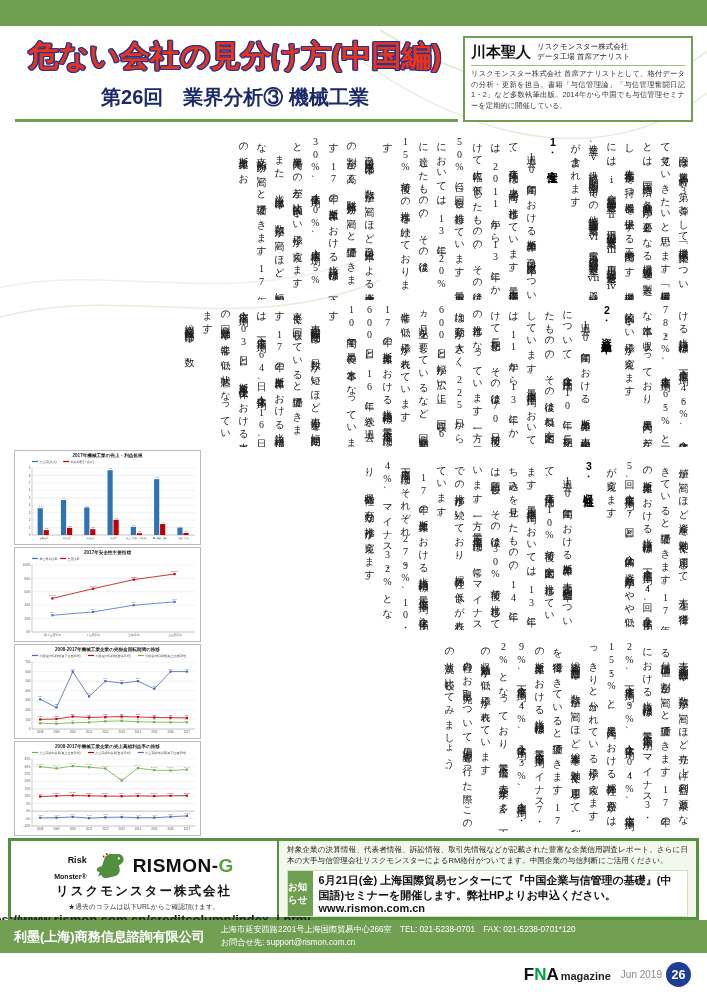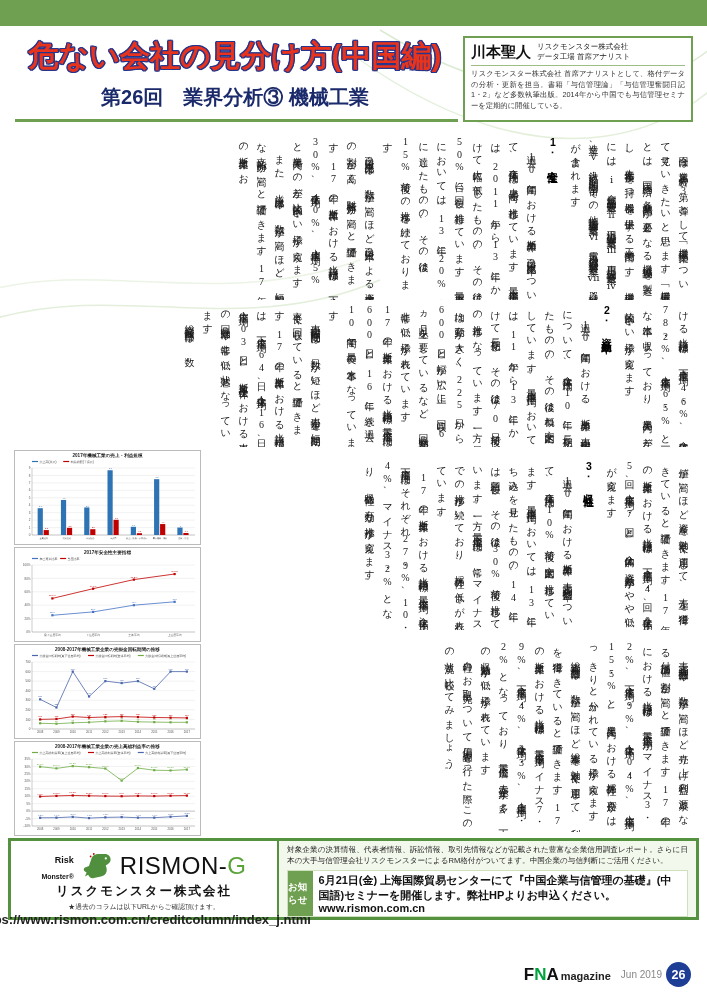--- a/index.html
+++ b/index.html
@@ -38,21 +38,21 @@
   #chart0{top:450px;} #chart1{top:547px;} #chart2{top:644px;} #chart3{top:741px;}
   
   .banner{position:absolute;left:8px;top:838px;width:691px;height:82px;border:3px solid #55923f;
     box-sizing:border-box;background:#fff;display:flex;z-index:3;}
   .banner-left{width:268px;border-right:2px solid #55923f;padding:9px 6px;box-sizing:border-box;
     display:flex;flex-direction:column;align-items:center;}
   .logo-row{display:flex;align-items:center;gap:6px;}
   .rm-words{line-height:1;text-align:right;}
   .rm-risk{font-size:9px;font-weight:bold;color:#111;}
   .rm-monster{font-size:7px;font-weight:bold;color:#111;}
-  .rismon-g{font-size:24px;font-weight:normal;color:#111;letter-spacing:0.5px;}
+  .rismon-g{font-size:19px;font-weight:bold;color:#111;letter-spacing:0.5px;}
   .rismon-g .g{color:#5aa339;}
   .company-name{font-size:12.5px;font-weight:bold;color:#111;letter-spacing:2px;margin-top:1px;}
   .column-note{font-size:6.8px;color:#333;margin-top:2px;}
   .column-url{font-size:13px;font-weight:bold;color:#222;}
   .banner-right{flex:1;padding:2px 8px;box-sizing:border-box;background:#f3f8ec;}
   .service-title{font-size:13.5px;font-weight:bold;color:#44a22e;text-align:center;
     text-shadow:0.5px 0.5px 0 #d8ecc8;}
   .service-body{font-size:7.6px;color:#222;line-height:1.5;margin-top:1px;text-align:justify;}
   .notice-row{display:flex;margin-top:3px;background:#fff;border:1px solid #cfe0bd;}
   .notice-label{background:#6f9f50;color:#fff;font-weight:bold;font-size:9.5px;
@@ -466,20 +466,27 @@
       <div class="notice-row">
         <div class="notice-label">お知らせ</div>
         <div class="notice-body">
           <div class="notice-text">6月21日(金) 上海国際貿易センターにて『中国企業与信管理の基礎』(中国語)セミナーを開催します。弊社HPよりお申込ください。</div>
           <div class="notice-url">www.rismon.com.cn</div>
         </div>
       </div>
     </div>
   </div>
 
+  <div class="address-bar">
+    <span class="address-company">利墨(上海)商務信息諮詢有限公司</span>
+    <span class="address-info">
+      <span>上海市延安西路2201号上海国際貿易中心266室　TEL: 021-5238-0701　FAX: 021-5238-0701*120</span><br>
+      <span>お問合せ先: support@rismon.com.cn</span>
+    </span>
+  </div>
 
   <div class="footer">
     <span class="fna"><span>F</span><span class="n">N</span><span>A</span><span class="fna-mag">magazine</span></span>
     <span class="fna-date">Jun 2019</span>
     <span class="page-circle">26</span>
   </div>
 
 </div>
 
 </body></html>

